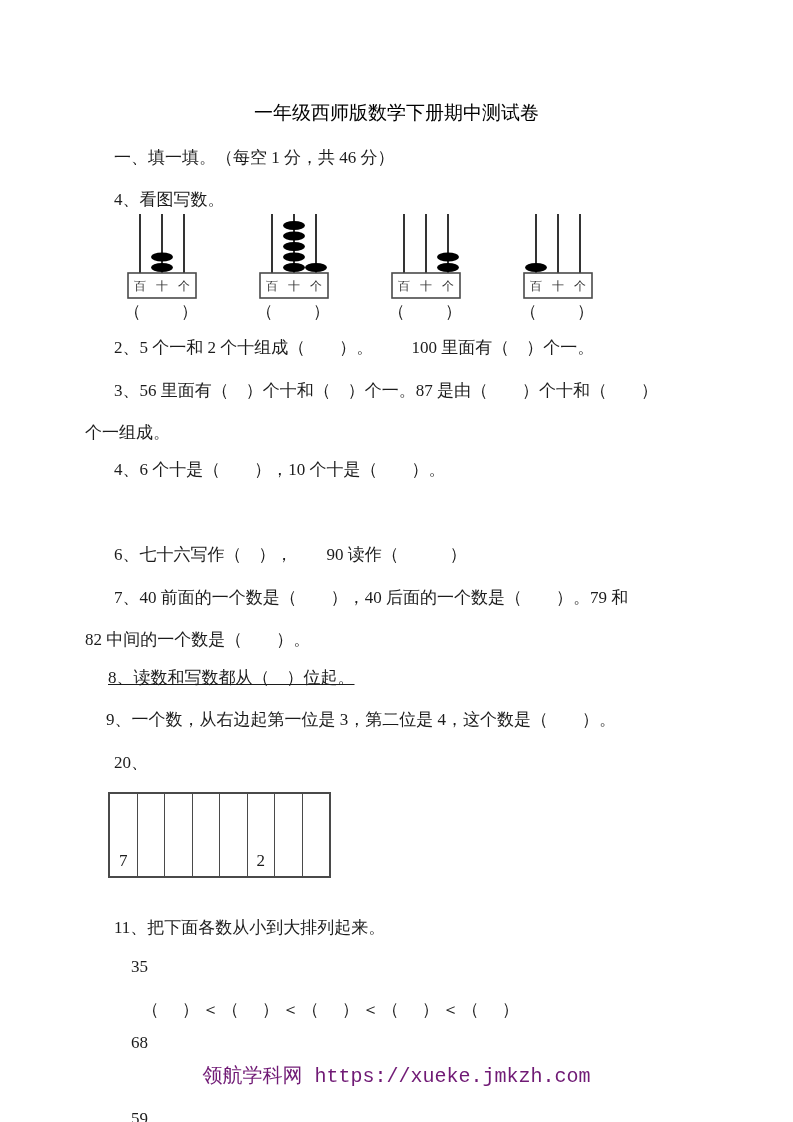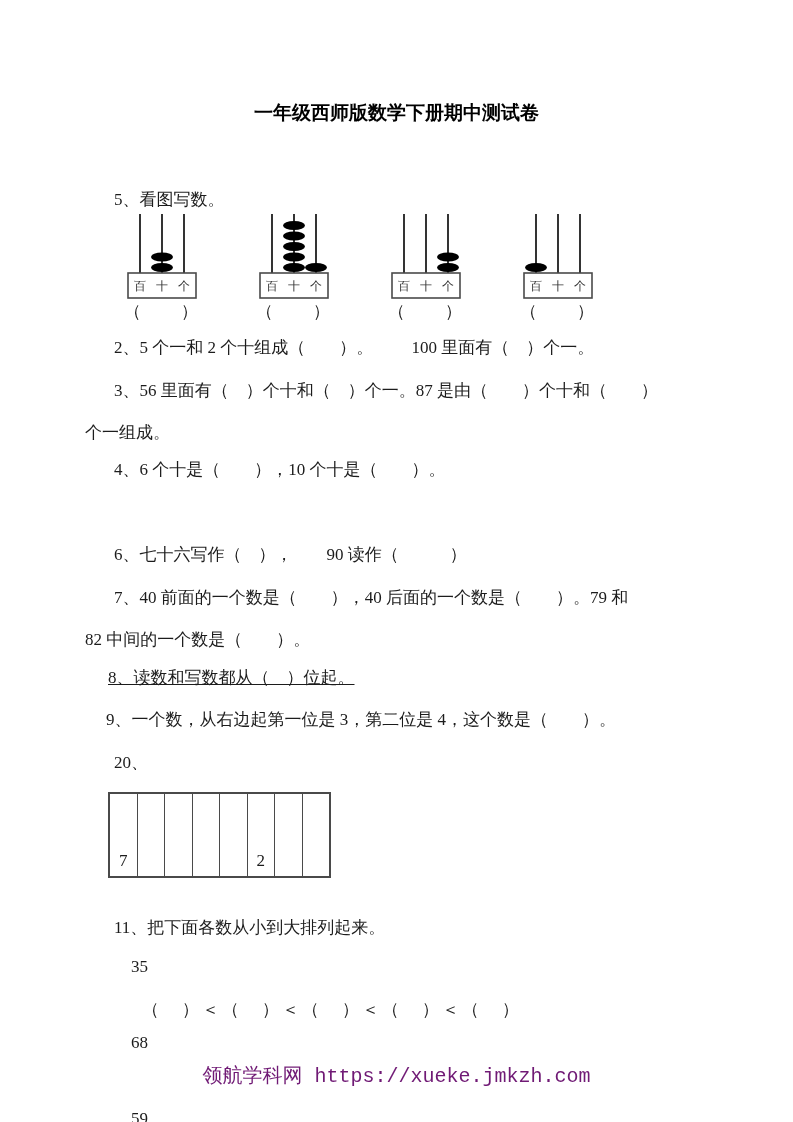--- a/index.html
+++ b/index.html
@@ -6,21 +6,21 @@
   .page{
     position:relative;
     width:793px;height:1122px;
     background:#ffffff;
     font-family:"Liberation Serif","DejaVu Serif",serif;
     color:#1c1c1c;
     overflow:hidden;
   }
   .title{
     position:absolute;top:100px;left:0;width:100%;
-    text-align:center;font-size:19px;font-weight:bold;color:#000;
+    text-align:center;font-size:19px;font-weight:normal;color:#000;
   }
   .line{position:absolute;font-size:17px;white-space:pre;}
   .abacus-row{
     position:absolute;top:211px;left:124px;
     display:flex;gap:56px;
   }
   .abacus-fig{display:flex;flex-direction:column;align-items:center;}
   .abacus-answer{font-size:17px;line-height:1;margin-top:3px;letter-spacing:2px;}
   .q10-table{
     position:absolute;top:792px;left:108px;
@@ -52,22 +52,23 @@
     font-family:Liberation Mono, monospace;
   }
 </style>
 </head>
 <body>
 
 <div class="page">
 
   <div class="title">一年级西师版数学下册期中测试卷</div>
 
+  <div class="line" style="top:146px;left:114px;">一、填一填。（每空 1 分，共 46 分）</div>
 
-  <div class="line" style="top:188px;left:114px;">5、看图写数。</div>
+  <div class="line" style="top:188px;left:114px;">4、看图写数。</div>
 
   <div class="abacus-row" id="abacus-row">
       <div class="abacus-fig">
         <svg width="70" height="89" viewBox="0 0 70 89">
          <line x1="13" y1="3" x2="13" y2="62" stroke="#000" stroke-width="1.6"></line>
           <line x1="35" y1="3" x2="35" y2="62" stroke="#000" stroke-width="1.6"></line>
           <line x1="57" y1="3" x2="57" y2="62" stroke="#000" stroke-width="1.6"></line>
           <ellipse cx="35" cy="56.5" rx="11" ry="4.6" fill="#000"></ellipse>
           <ellipse cx="35" cy="46" rx="11" ry="4.6" fill="#000"></ellipse>
          <rect x="1" y="62" width="68" height="25" fill="#fff" stroke="#4a4a4a" stroke-width="1.6"></rect>

